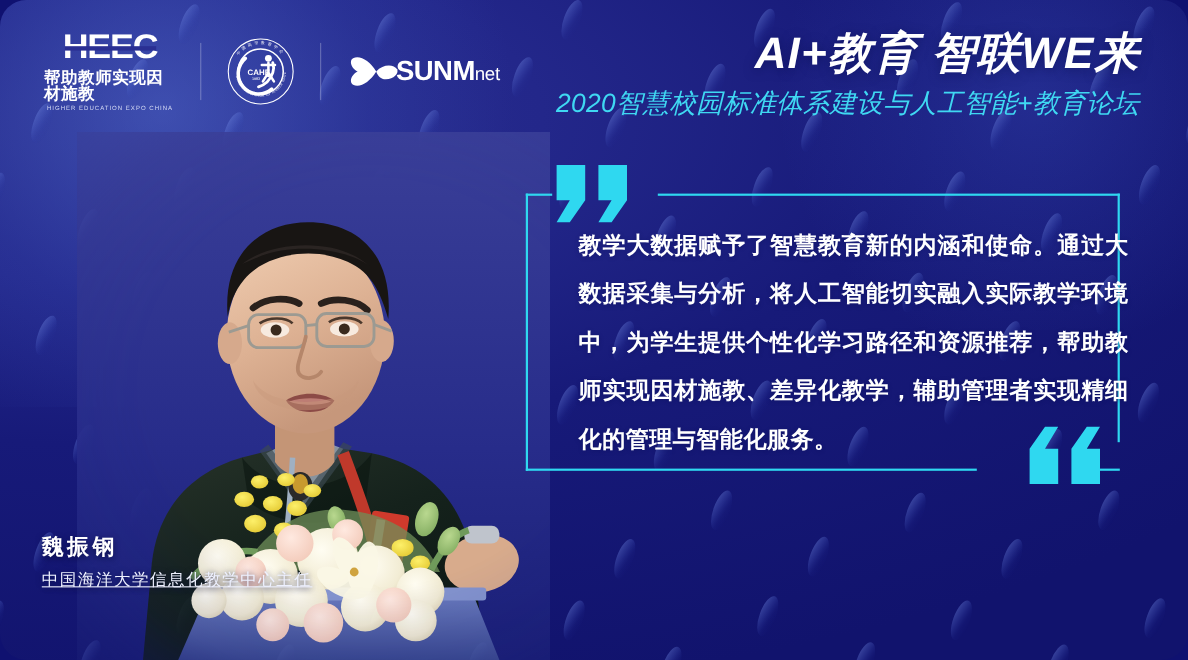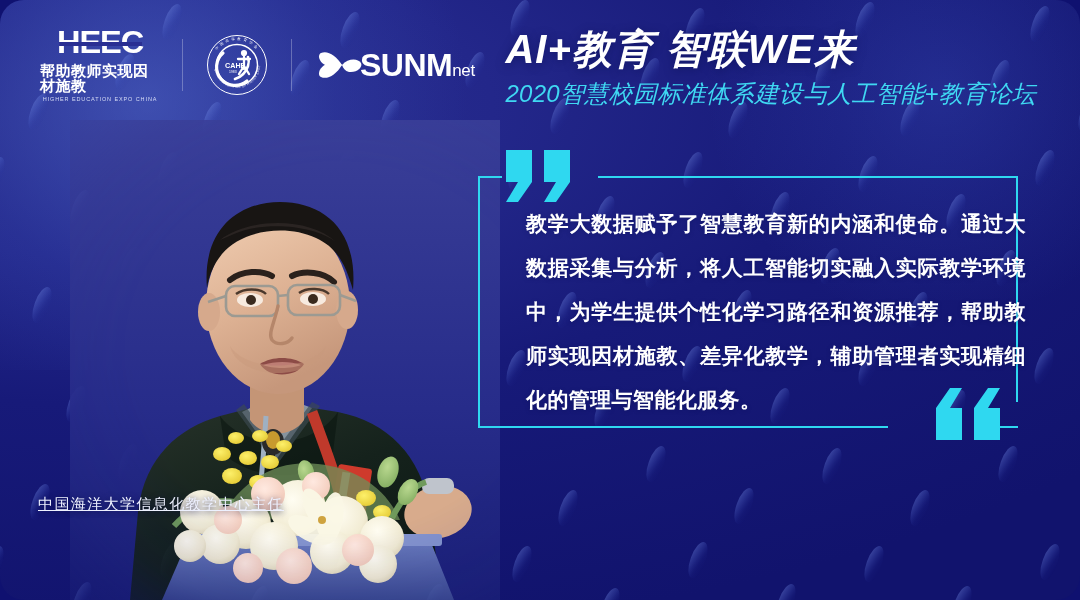--- a/index.html
+++ b/index.html
@@ -50,24 +50,24 @@
   .heec-en{font-size:5.5px;color:#d6dcf5;letter-spacing:.9px;margin-top:4px;line-height:1;white-space:nowrap;}
 
   .divider{width:1px;height:52px;background:rgba(255,255,255,.28);margin:0 22px;}
 
   .cahe{width:64px;height:64px;position:relative;}
   .cahe svg{display:block;}
 
   .sunm{display:flex;align-items:center;margin-left:4px;}
   .sunm-mark{width:46px;height:42px;}
   .sunm-text{margin-left:-4px;font-size:0;line-height:1;}
-  .sunm-a{font-size:32px;font-weight:bold;color:#fff;font-style:normal;letter-spacing:-.5px;}
+  .sunm-a{font-size:25px;font-weight:bold;color:#fff;font-style:normal;letter-spacing:-.5px;}
   .sunm-b{font-size:17px;font-weight:normal;color:#fff;letter-spacing:-.3px;}
 
-  .titleblock{position:absolute;right:44px;top:28px;}
+  .titleblock{position:absolute;right:44px;top:28px;text-align:right;}
   .title-main{
     font-size:40px;font-weight:bold;font-style:italic;color:#ffffff;
     letter-spacing:1px;line-height:1.08;white-space:nowrap;
     text-shadow:0 2px 10px rgba(10,14,80,.55);
   }
   .title-sub{
     margin-top:7px;font-size:24px;font-style:italic;color:#3fd8f2;
     letter-spacing:.3px;white-space:nowrap;font-weight:normal;
   }
 
@@ -451,20 +451,21 @@
           <ellipse cx="248" cy="392" rx="11" ry="26" transform="rotate(-28 248 392)"></ellipse>
           <ellipse cx="262" cy="398" rx="11" ry="26" transform="rotate(10 262 398)"></ellipse>
           <ellipse cx="240" cy="410" rx="11" ry="24" transform="rotate(-62 240 410)"></ellipse>
         </g>
         <circle cx="252" cy="400" r="4" fill="#cfa33f"></circle>
       </g>
     </svg>
   </div>
 
   <div class="caption">
+    <div class="caption-name">魏振钢</div>
     <div class="caption-role">中国海洋大学信息化教学中心主任</div>
   </div>
 
   <div class="quote">
     <div class="q-frame">
       <span class="q-l"></span>
       <span class="q-t-a"></span>
       <span class="q-t-b"></span>
       <span class="q-r"></span>
       <span class="q-r2"></span>

